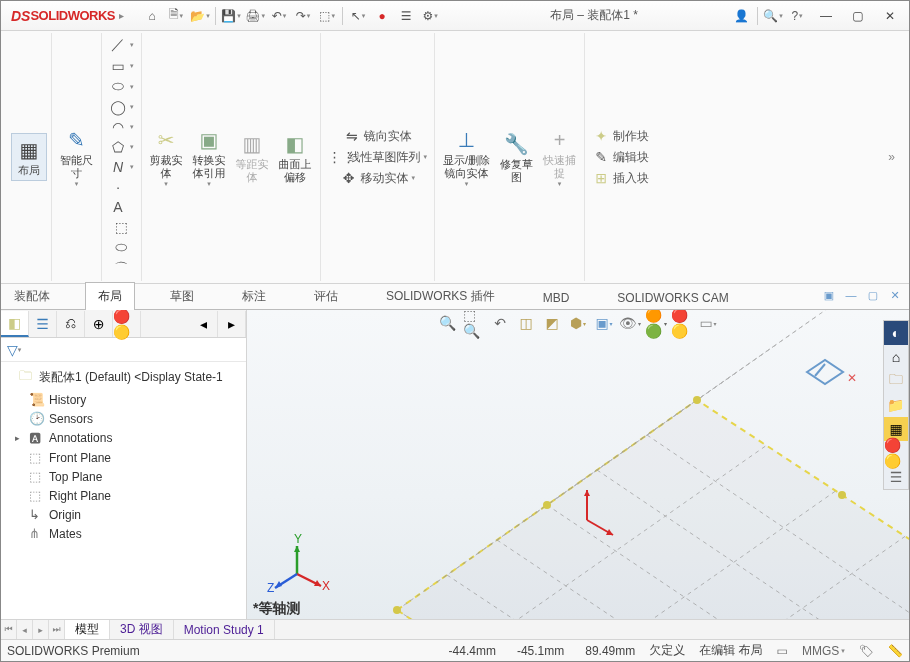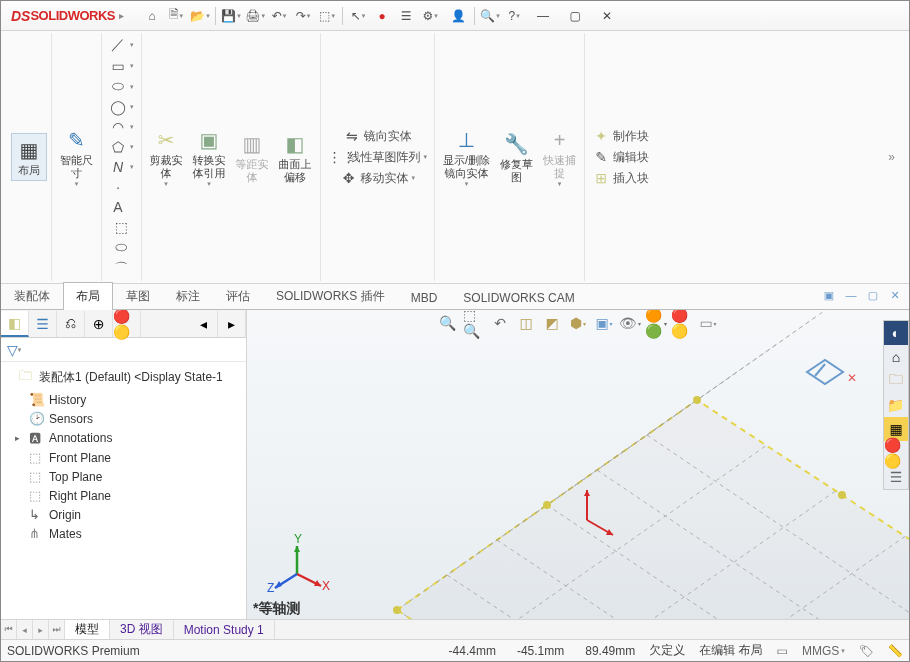--- a/index.html
+++ b/index.html
@@ -27,21 +27,21 @@
 .bigbtn .ico { font-size: 20px; height: 28px; display: flex; align-items: center; }
 .bigbtn .lbl { font-size: 11px; white-space: pre-line; }
 .bigbtn .dd { font-size: 7px; color: #888; }
 .dim { color: #aaa; }
 .smallrow { display: flex; align-items: center; gap: 3px; padding: 1px 3px; cursor: pointer; color: #555; }
 .smallrow .ico { width: 18px; text-align: center; font-size: 14px; }
 .smallrow .dd { font-size: 7px; color: #888; }
 .rib-expand { margin-left: auto; display: flex; align-items: center; color: #888; cursor: pointer; padding: 0 8px; }
 
 
-.tabbar { height: 26px; display: flex; align-items: flex-end; background: #fafafa; border-bottom: 1px solid #bbb; position: relative; }
+.tabbar { height: 26px; display: flex; align-items: flex-end; background: #fafafa; border-bottom: 1px solid #bbb; position: relative; gap: 22px; }
 .tab { padding: 5px 12px; border: 1px solid transparent; border-bottom: none; cursor: pointer; color: #555; position: relative; top: 1px; }
 .tab.active { background: #fff; border-color: #bbb; color: #333; }
 .doc-wctrl { position: absolute; right: 6px; top: 3px; display: flex; gap: 6px; }
 .doc-wctrl span { width: 16px; height: 16px; display: inline-flex; align-items: center; justify-content: center; cursor: pointer; color: #6a9bcc; font-size: 11px; }
 
 
 .main { flex: 1; display: flex; overflow: hidden; }
 .leftpanel { width: 246px; border-right: 1px solid #d4d4d4; display: flex; flex-direction: column; background: #fff; }
 .lp-tabs { height: 28px; display: flex; align-items: center; border-bottom: 1px solid #d4d4d4; background: #f4f4f4; }
 .lp-tab { width: 28px; height: 26px; display: flex; align-items: center; justify-content: center; cursor: pointer; border-right: 1px solid #e0e0e0; font-size: 14px; }
@@ -131,20 +131,21 @@
       </div>
     <div class="qat-btn" style="color:#d62828">●</div>
     <div class="qat-btn">
         <span>☰</span>
       </div>
     <div class="qat-btn">
         <span>⚙</span>
         <span class="dd">▾</span>
       </div>
   </div>
+  <div class="title-center">布局 – 装配体1 *</div>
   <div class="qat">
     <div class="qat-btn">👤</div>
     <div class="qat-sep"></div>
     <div class="qat-btn">
         <span>🔍</span>
         <span class="dd">▾</span>
       </div>
     <div class="qat-btn">?<span class="dd">▾</span></div>
   </div>
   <div class="win-ctrl">

